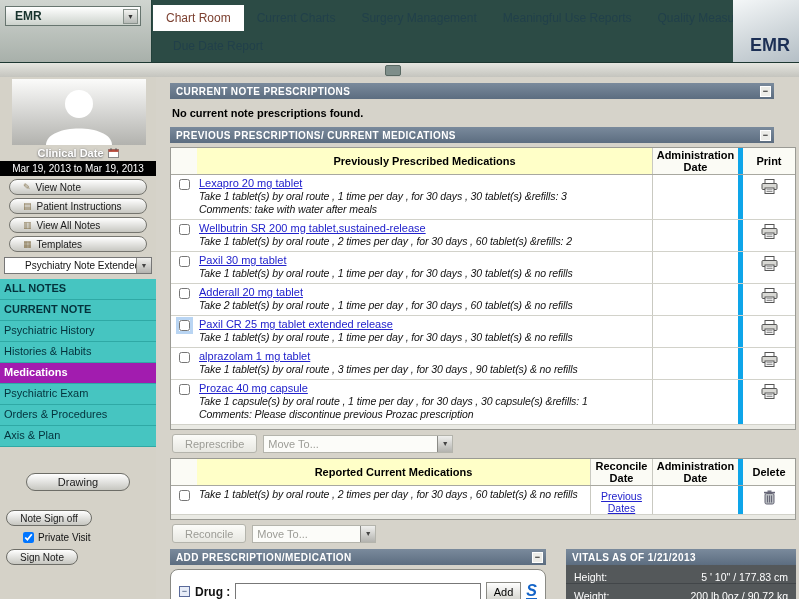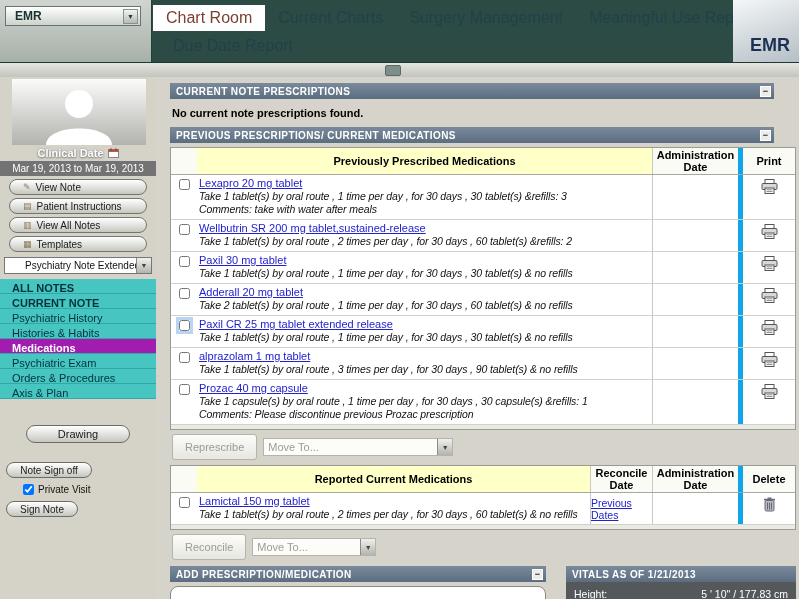--- a/index.html
+++ b/index.html
@@ -12,52 +12,52 @@
   .emr-select-area { position:absolute; left:0; top:0; width:152px; height:62px;
     background:linear-gradient(#d0d5d0,#a8b0aa); border-right:1px solid #22403a; }
   .emr-select { position:absolute; left:5px; top:6px; width:136px; height:20px;
     background:linear-gradient(#ffffff,#ccd2cc); border:1px solid #67756f;
     display:flex; align-items:center; justify-content:space-between; padding:0 2px 0 9px;
     font-weight:bold; font-size:12px; color:#17332d; }
   .sel-arrow { width:15px; height:15px; background:linear-gradient(#f3f3f1,#b6bab6);
     border:1px solid #87918b; font-size:7px; display:flex; align-items:center; justify-content:center; color:#333; }
   .tabs-row1 { position:absolute; left:153px; top:5px; height:26px; display:flex; }
   .tabs-row2 { position:absolute; left:160px; top:34px; height:24px; display:flex; }
-  .tab { padding:0 13px; line-height:26px; font-size:16px; color:#21404a; white-space:nowrap; cursor:default; }
+  .tab { padding:0 13px; line-height:26px; font-size:12px; color:#21404a; white-space:nowrap; cursor:default; }
   .tabs-row2 .tab { line-height:24px; }
   .tab.active { background:#ffffff; color:#7c4030; }
   .logo { position:absolute; right:0; top:0; width:66px; height:62px;
     background:linear-gradient(160deg,#f4f7f8 0%,#d0d7db 55%,#b5bfc6 100%);
     color:#1c2f55; font-weight:bold; font-size:18px;
     display:flex; align-items:flex-end; justify-content:flex-end; padding:0 9px 6px 0; }
 
   
   .topstrip { position:absolute; left:0; top:62px; width:799px; height:15px;
     background:linear-gradient(#e6e6e0,#c4c4be); border-top:1px solid #1d3731; }
   .strip-thumb { position:absolute; left:385px; top:2px; width:16px; height:11px;
     background:#7e8e8a; border:1px solid #596963; border-radius:2px; }
 
   
   .sidebar { position:absolute; left:0; top:77px; width:156px; bottom:0; background:#d5d2c8; }
   .avatar-box { margin:2px 10px 0 12px; height:66px;
     background:linear-gradient(#fbfbfa,#b2b2ae); display:flex; align-items:flex-end; justify-content:center; }
   .clinical-date { text-align:center; color:#fff; font-weight:bold; font-size:11px;
     text-shadow:0 1px 2px #777,0 0 2px #999; margin-top:2px; display:flex; align-items:center; justify-content:center; gap:4px; }
-  .date-bar { background:#737373; color:#fff; font-size:10px; text-align:center; height:15px; line-height:15px; margin-top:2px; }
+  .date-bar { background:#000000; color:#fff; font-size:10px; text-align:center; height:15px; line-height:15px; margin-top:2px; }
   .side-btn { width:138px; height:16px; margin:3px auto 0; border:1px solid #75756f; border-radius:8px;
     background:linear-gradient(#ffffff,#c7c7c1); display:flex; align-items:center; gap:5px;
     padding-left:13px; font-size:10px; color:#1a1a1a; }
   .side-btn .ic { font-size:9px; color:#8a7a56; }
   .note-select { width:148px; height:17px; margin:5px auto 0; background:#fff; border:1px solid #767676;
     display:flex; align-items:center; font-size:10px; color:#111; }
   .note-select .val { flex:1; padding-left:20px; white-space:nowrap; overflow:hidden; }
   .arrow-box { width:15px; height:100%; background:linear-gradient(#f0f0ee,#b3b3af); border-left:1px solid #8a8a86;
     font-size:7px; display:flex; align-items:center; justify-content:center; color:#444; }
   .nav { margin-top:5px; }
-  .nav-item { height:15px; line-height:18px; padding-left:12px; background:#46c5c1;
+  .nav-item { height:21px; line-height:18px; padding-left:4px; background:#46c5c1;
     border-bottom:1px solid #2fa9a5; font-size:11px; color:#04323c; cursor:default; }
   .nav-item.caps { font-weight:bold; }
   .nav-item.selected { background:#a21caf; color:#fff; font-weight:bold; }
   .pill { border:1px solid #6d6d67; border-radius:9px; background:linear-gradient(#ffffff,#c6c6c0);
     display:flex; align-items:center; justify-content:center; font-size:10px; color:#1a1a1a; }
   .drawing-btn { width:104px; height:18px; margin:26px auto 0; font-size:11px; }
   .note-signoff { width:86px; height:16px; margin:19px 0 0 6px; }
   .private-visit { margin:6px 0 0 23px; display:flex; align-items:center; gap:4px; font-size:10px; color:#111; }
   .private-visit input { width:11px; height:11px; }
   .sign-note { width:72px; height:16px; margin:6px 0 0 6px; }
@@ -87,26 +87,26 @@
   .c-print, .c-del { width:57px; flex:none; border-left:5px solid #0ea5e9; }
   .t-row { display:flex; border-top:1px solid #d2d2ca; font-size:11px; }
   .t-row .c-cb { padding-top:4px; }
   .t-row .c-cb input { width:11px; height:11px; }
   .t-row .c-cb.hl input { outline:3px solid #b9d5f3; }
   .c-med.body { padding:2px 2px 3px 2px; line-height:13px; }
   .med-name { color:#2222cc; text-decoration:underline; white-space:nowrap; }
   .med-details { color:#111; font-size:10.5px; letter-spacing:-.1px; white-space:nowrap; overflow:hidden;font-style:italic; }
   .t-row .c-print, .t-row .c-del, .t-row .c-admin, .t-row .c-rec {
     display:flex; align-items:flex-start; justify-content:center; padding-top:4px; }
-  .t-row .c-rec { font-size:10.5px; text-align:left; line-height:12px; }
+  .t-row .c-rec { font-size:10.5px; text-align:center; line-height:12px; }
   .rec-link { color:#2222cc; text-decoration:underline; }
   .t-foot { height:5px; background:#eaeae4; border-top:1px solid #d2d2ca; }
 
   .controls-row { display:flex; gap:6px; margin:4px 0 0 2px; align-items:center; }
-  .btn-disabled { height:26px; padding:0 12px; background:linear-gradient(#fcfcf9,#e7e7e1);
+  .btn-disabled { height:19px; padding:0 12px; background:linear-gradient(#fcfcf9,#e7e7e1);
     border:1px solid #b4b4ac; border-radius:3px; color:#9c9c96; font-size:11px;
     display:flex; align-items:center; }
   .moveto { width:190px; height:18px; background:#fcfcf9; border:1px solid #b4b4ac;
     display:flex; align-items:center; color:#9c9c96; font-size:11px; }
   .moveto .val { flex:1; padding-left:4px; }
   .moveto.small { width:124px; }
   .mt5 { margin-top:5px; }
 
   .bottom-flex { display:flex; margin-top:6px; align-items:flex-start; }
   .add-col { width:376px; flex:none; }
@@ -381,21 +381,20 @@
       <div class="t-head">
         <div class="c-cb"></div>
         <div class="c-med">Reported Current Medications</div>
         <div class="c-rec">Reconcile Date</div>
         <div class="c-admin">Administration Date</div>
         <div class="c-del">Delete</div>
       </div>
       <div class="t-row" style="border-top:none;">
         <div class="c-cb"><input type="checkbox" style=""></div>
         <div class="c-med body">
-          <div><a href="#" class="med-name">Lamictal 150 mg tablet</a></div>
           <div class="med-details">Take 1 tablet(s) by oral route , 2 times per day , for 30 days , 60 tablet(s) &amp; no refills</div>
         </div>
         <div class="c-rec">
           <a href="#" class="rec-link">Previous Dates</a>
         </div>
         <div class="c-admin"></div>
         <div class="c-del">
           <svg width="13" height="15" viewBox="0 0 13 15">
               <rect x="2" y="3.5" width="9" height="10.5" rx="1.5" fill="#b8bcc0" stroke="#667"></rect>
               <rect x="1" y="1.8" width="11" height="1.6" fill="#667"></rect>

